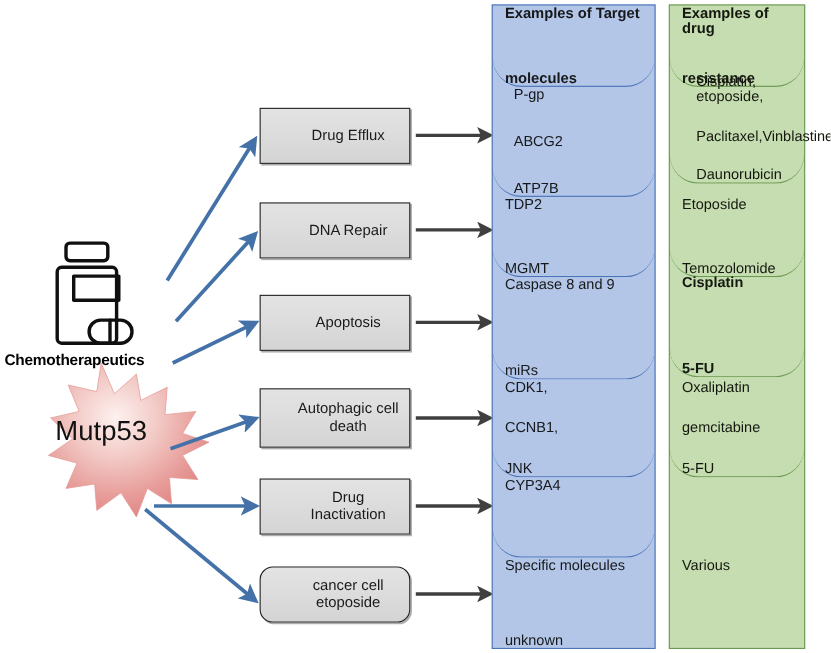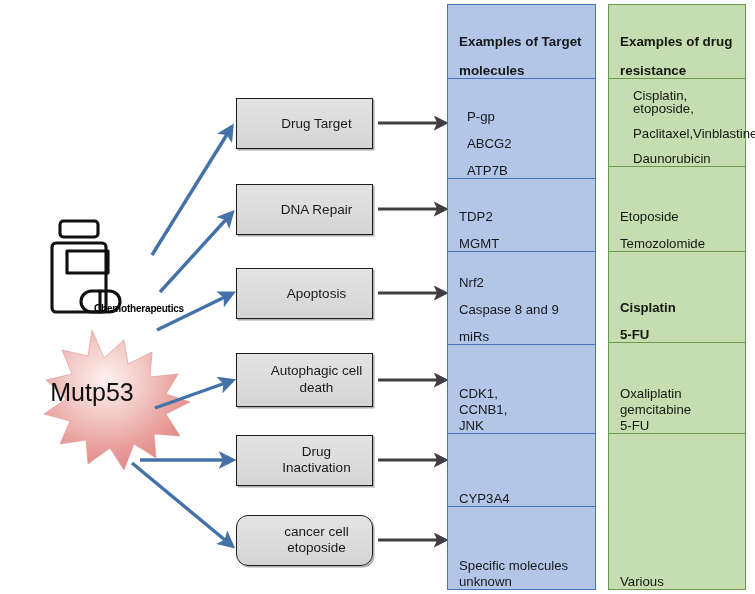--- a/index.html
+++ b/index.html
@@ -1,22 +1,22 @@
 <!DOCTYPE html>
 <html><head>
 <meta charset="utf-8">
 <style>
   html,body{margin:0;padding:0;background:#ffffff;}
   body{width:755px;height:594px;font-family:"Liberation Sans",sans-serif;position:relative;overflow:hidden;}
   #canvas{position:absolute;left:0;top:0;width:755px;height:594px;}
 
   
   .chemo-label{
-    position:absolute;left:4px;top:303px;width:180px;
-    font-size:10px;font-weight:bold;color:#000;text-align:right;
+    position:absolute;left:4px;top:319px;width:180px;
+    font-size:14px;font-weight:bold;color:#000;text-align:left;
     letter-spacing:-0.2px;
   }
   .mutp53-label{
     position:absolute;left:22px;top:378px;width:140px;
     font-size:25px;color:#111;text-align:center;
   }
 
   
   .mech-box{
     position:absolute;
@@ -27,25 +27,25 @@
   }
   .mech-text{
     position:absolute;left:30px;right:6px;top:50%;transform:translateY(-50%);
     text-align:center;font-size:13.5px;color:#1a1a1a;line-height:1.25;
   }
 
   
   .col{position:absolute;box-sizing:border-box;}
   .col.blue{left:447px;top:4px;width:149px;height:586px;
     background:#b3c6e7;border:1.3px solid #4a74b8;}
-  .col.green{left:608px;top:4px;width:138px;height:586px;
+  .col.green{left:608px;top:4px;width:124px;height:586px;
     background:#c5ddb0;border:1.3px solid #6a9950;}
 
   .cell{position:absolute;left:0;right:0;box-sizing:border-box;
-    padding:0 0 0 11px;display:flex;flex-direction:column;justify-content:flex-end;}
+    padding:0 0 0 11px;display:flex;flex-direction:column;justify-content:space-between;border-radius:26px;}
   .blue .cell{border-bottom:1.3px solid #4a74b8;}
   .green .cell{border-bottom:1.3px solid #6a9950;}
   .cell.last{border-bottom:none;}
   .cell .ln{font-size:13.2px;color:#17181a;line-height:1.05;}
   .blue .cell .ln{color:#16181b;}
   .green .cell .ln{color:#15180f;}
   .cell.head .ln{font-weight:bold;font-size:13.4px;}
   .cell.sp-wide .ln{margin-bottom:13px;}
   .cell.sp-wide .ln:last-child{margin-bottom:0;}
   .cell.sp-tight .ln{margin-bottom:2px;}
@@ -149,21 +149,21 @@
       <rect x="256" y="531" width="4.4" height="33" fill="url(#upArrow)"></rect>
       <polygon points="258.2,519 266,535 250.4,535" fill="#111111"></polygon>
     </g>
   </g>
 </svg>
 
 <div class="chemo-label">Chemotherapeutics</div>
 <div class="mutp53-label">Mutp53</div>
 
 <div class="mech-box" style="left:236px;top:98px;width:137px;height:51px;">
-  <div class="mech-text">Drug Target</div>
+  <div class="mech-text">Drug Efflux</div>
 </div>
 
 <div class="mech-box" style="left:236px;top:184px;width:137px;height:51px;">
   <div class="mech-text">DNA Repair</div>
 </div>
 
 <div class="mech-box" style="left:236px;top:268px;width:137px;height:51px;">
   <div class="mech-text">Apoptosis</div>
 </div>
 
@@ -200,21 +200,20 @@
     <div class="ln">ABCG2</div>
     <div class="ln">ATP7B</div>
   </div>
 
   <div class="cell sp-wide" style="top:174px;height:73px;">
     <div class="ln">TDP2</div>
     <div class="ln">MGMT</div>
   </div>
 
   <div class="cell sp-wide" style="top:247px;height:93px;">
-    <div class="ln">Nrf2</div>
     <div class="ln">Caspase 8 and 9</div>
     <div class="ln">miRs</div>
   </div>
 
   <div class="cell sp-tight" style="top:340px;height:89px;">
     <div class="ln">CDK1,</div>
     <div class="ln">CCNB1,</div>
     <div class="ln">JNK</div>
   </div>
 

